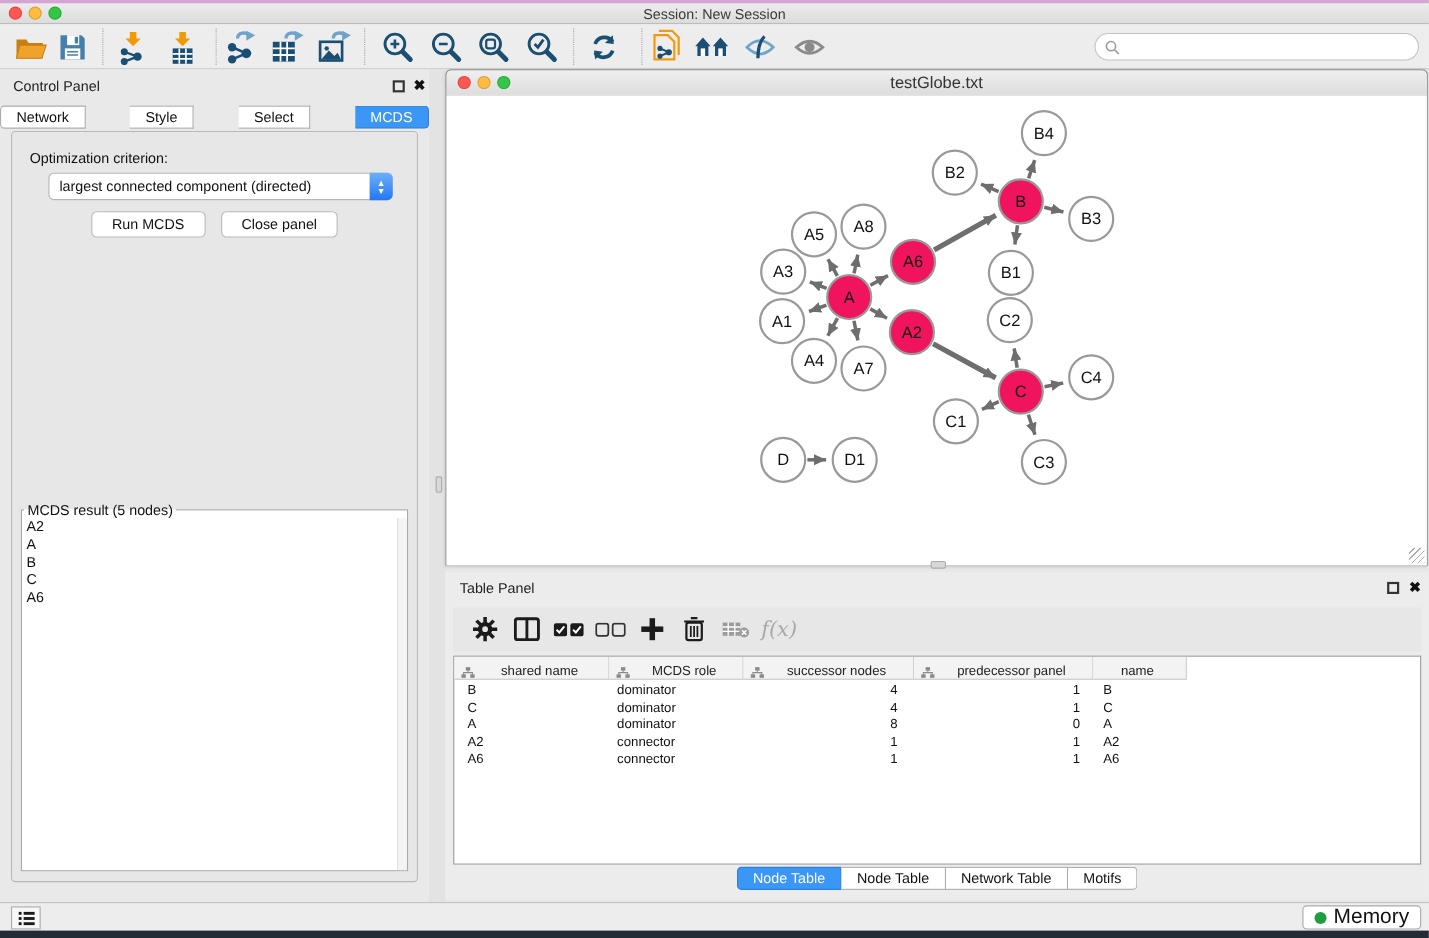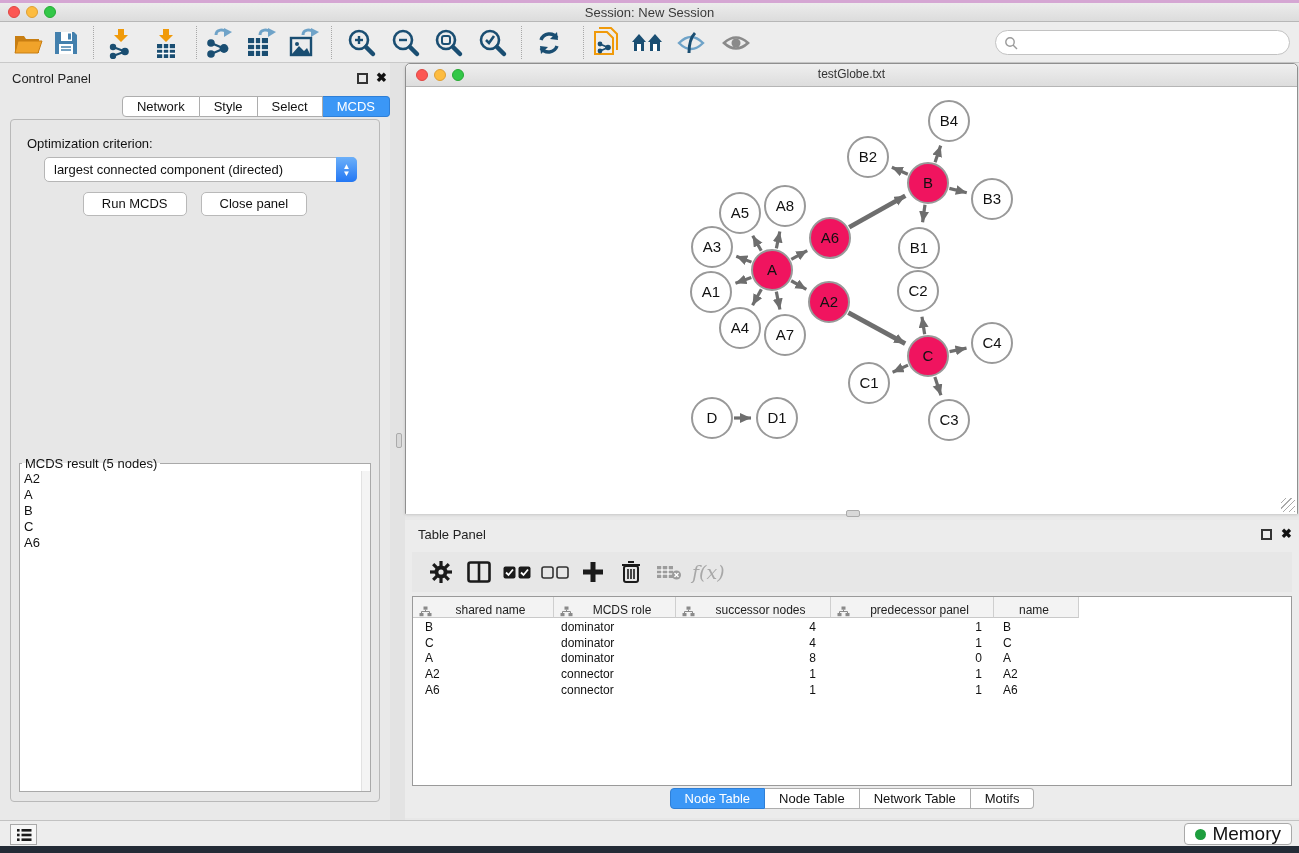--- a/index.html
+++ b/index.html
@@ -24,21 +24,21 @@
   .searchbox input { border:none; outline:none; flex:1; font-size:13px; background:transparent; margin-left:5px; font-family:"Liberation Sans",sans-serif; }
 
   
   .control-panel { position:absolute; left:0; top:63px; width:390px; height:757px; background:#E9E9E9; }
   .cp-header { position:absolute; left:0; top:0; width:100%; height:30px; }
   .cp-title { position:absolute; left:12px; top:8px; font-size:13px; color:#222; }
   .panel-float { position:absolute; width:11px; height:11px; border:2px solid #333; top:10px; }
   .panel-close { position:absolute; top:7px; font-size:13px; font-weight:bold; color:#111; }
   .cp-header .panel-float { left:357px; } .cp-header .panel-close { left:376px; }
 
-  .cp-tabs { position:absolute; left:0; top:33px; width:100%; display:flex; justify-content:flex-end; }
+  .cp-tabs { position:absolute; left:0; top:33px; width:100%; display:flex; justify-content:space-between; }
   .tab { height:21px; line-height:19px; padding:0 14px; font-size:13px; color:#111; background:#FFFFFF; border:1px solid #ADADAD; border-left:none; }
   .tab:first-child { border-left:1px solid #ADADAD; border-radius:4px 0 0 4px; }
   .tab:last-child { border-radius:0 4px 4px 0; }
   .tab.selected { background:#3B97F6; color:#FFFFFF; border-color:#2F7FD6; }
 
   .cp-content { position:absolute; left:10px; top:56px; width:370px; height:683px; background:#E7E7E7; border:1px solid #B9B9B9; border-radius:4px; }
   .opt-label { position:absolute; left:16px; width:100%; top:16px; text-align:left; font-size:13px; color:#111; }
   .combo { position:absolute; left:33px; top:37px; width:313px; height:25px; background:#FFFFFF; border:1px solid #B6B6B6; border-radius:5px; font-size:13px; color:#111; line-height:23px; padding-left:9px; }
   .combo .stepper { position:absolute; right:-1px; top:-1px; width:21px; height:25px; border-radius:0 5px 5px 0; background:linear-gradient(#6CB0F9,#2377F4); color:#fff; display:flex; flex-direction:column; align-items:center; justify-content:center; font-size:8px; line-height:7px; }
   .cp-buttons { position:absolute; left:0; top:72px; width:100%; display:flex; justify-content:center; gap:14px; }
@@ -53,21 +53,21 @@
   
   .vsplit { position:absolute; left:390px; top:63px; width:15px; height:757px; background:#E3E3E3; }
   .vgrip { position:absolute; left:396px; top:433px; width:6px; height:15px; background:#D8D8D8; border:1px solid #ABABAB; border-radius:2px; }
   .hgrip { position:absolute; left:846px; top:510px; width:14px; height:7px; background:#D8D8D8; border:1px solid #ABABAB; border-radius:2px; }
 
   
   .netwin { position:absolute; left:405px; top:63px; width:893px; height:451px; background:#FFFFFF; border:1px solid #8F8F8F; border-radius:5px 5px 0 0; box-shadow:0 1px 3px rgba(0,0,0,0.15); }
   .net-titlebar { position:absolute; left:0; top:0; width:100%; height:23px; background:linear-gradient(#EFEFEF,#DDDDDD); border-bottom:1px solid #B5B5B5; border-radius:5px 5px 0 0; }
   .net-titlebar .tl { top:5px; }
   .net-titlebar .tl.red { left:10px; } .net-titlebar .tl.yellow { left:28px; } .net-titlebar .tl.green { left:46px; }
-  .net-title { position:absolute; left:0; right:0; top:3px; text-align:center; font-size:12px; color:#333; }
+  .net-title { position:absolute; left:0; right:0; top:3px; text-align:center; font-size:15px; color:#333; }
   .net-canvas { position:absolute; left:0; top:23px; width:891px; height:427px; background:#FFFFFF; overflow:hidden; }
   .resize-grip { position:absolute; right:2px; bottom:2px; width:14px; height:14px;
      background:repeating-linear-gradient(135deg, transparent 0 3px, #AAAAAA 3px 4px); }
 
   
   .table-panel { position:absolute; left:405px; top:520px; width:894px; height:298px; background:#ECECEC; }
   .tp-title { position:absolute; left:13px; top:7px; font-size:13px; color:#222; }
   .table-panel .panel-float { left:856px; top:9px; } .table-panel .panel-close { left:876px; top:6px; }
   .tp-toolbar { position:absolute; left:7px; top:32px; width:880px; height:40px; background:#E7E7E7; display:flex; align-items:center; }
   .tpbtn { width:38px; height:36px; display:flex; align-items:center; justify-content:center; }

